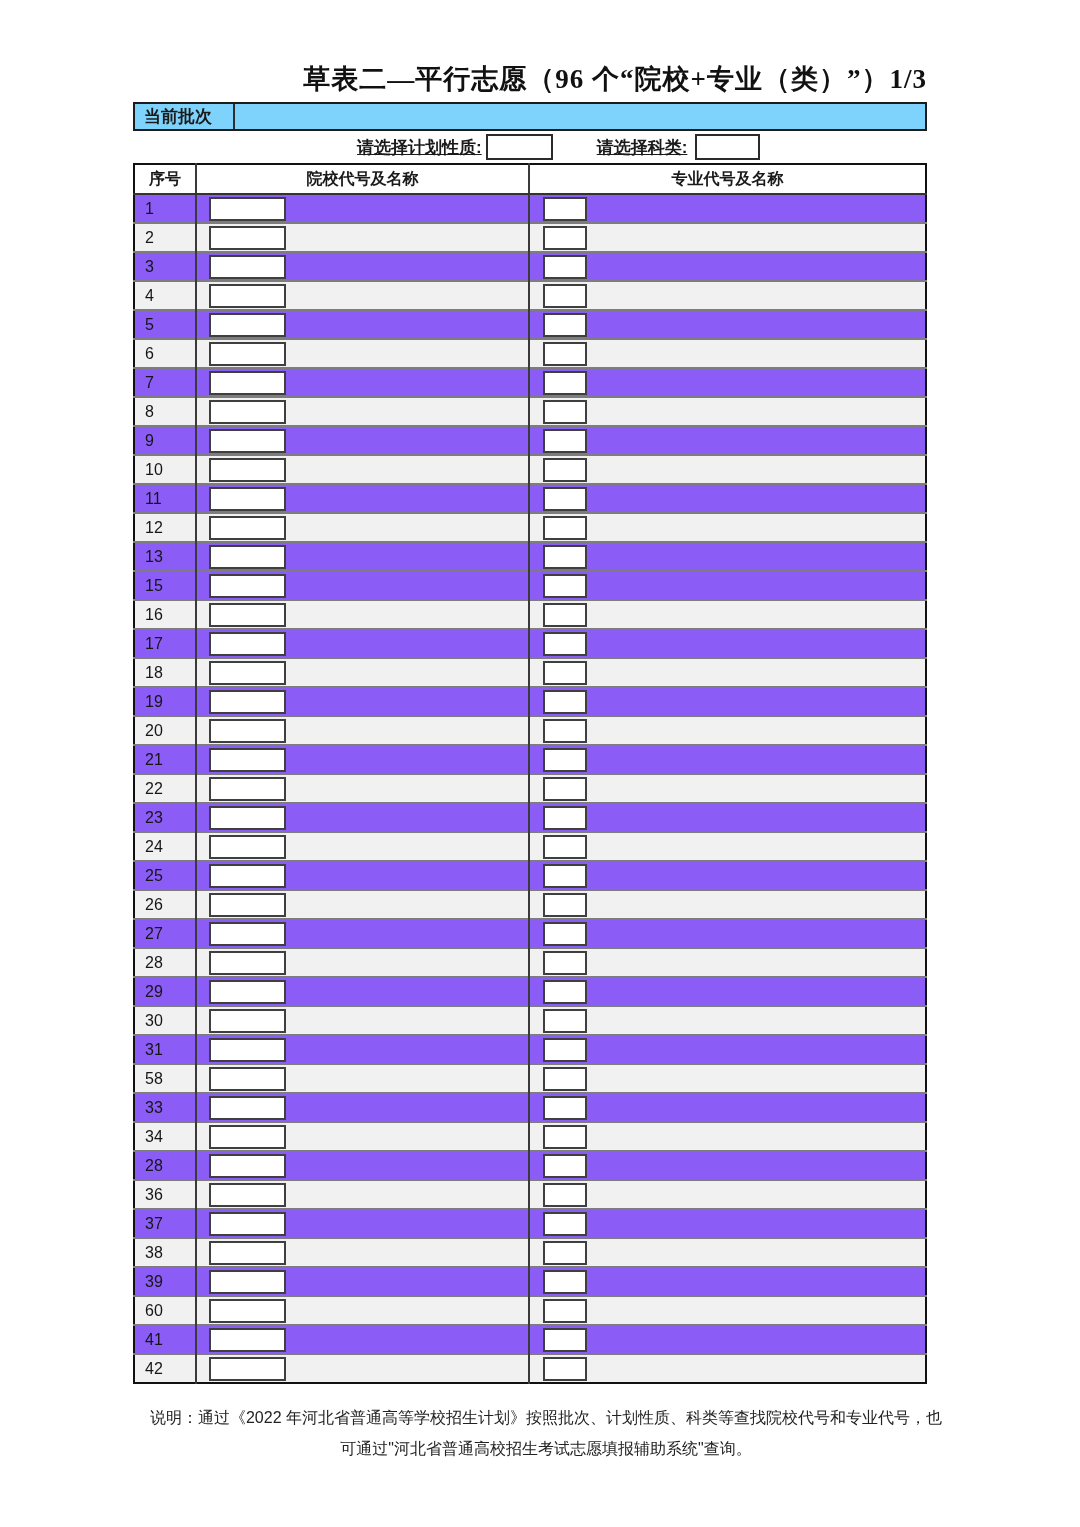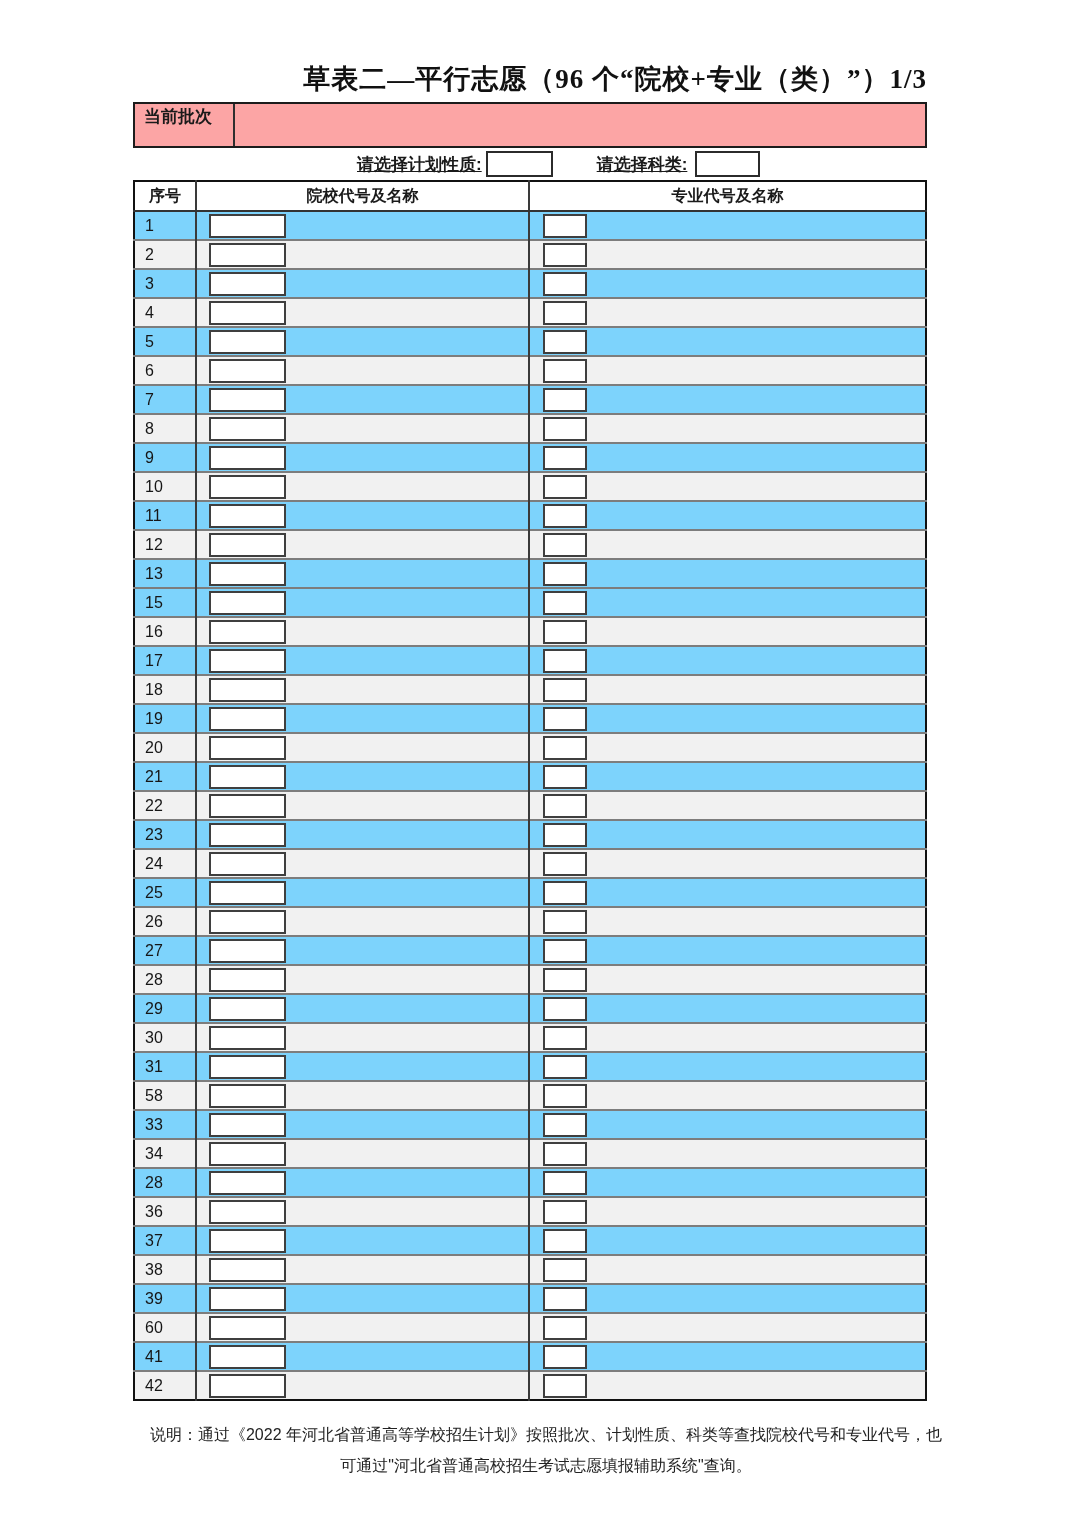--- a/index.html
+++ b/index.html
@@ -28,26 +28,26 @@
     font-family: "Liberation Serif", serif;
     font-weight: bold;
     font-size: 27px;
     line-height: 34px;
     letter-spacing: 1px;
     color: #111;
   }
   .batch-bar {
     margin-top: 6px;
     width: 794px;
-    height: 46px;
+    height: 29px;
     box-sizing: border-box;
     border: 2px solid #1c1c1c;
     display: flex;
     align-items: stretch;
-    background: #fca5a5;
+    background: #7dd3fc;
   }
   .batch-label {
     width: 100px;
     box-sizing: border-box;
     border-right: 2px solid #2e2e2e;
     font-weight: bold;
     font-size: 17px;
     line-height: 25px;
     padding-left: 9px;
     white-space: nowrap;
@@ -85,21 +85,21 @@
   .select-box.subject-box {
     width: 65px;
     margin-left: 8px;
   }
   table.main-table {
     margin-top: 2px;
     width: 794px;
     border-collapse: collapse;
     table-layout: fixed;
     border: 2px solid #111111;
-    background: #7dd3fc;
+    background: #8b5cf6;
   }
   .main-table th {
     height: 28px;
     padding: 0;
     font-size: 16px;
     font-weight: bold;
     text-align: center;
     border-bottom: 2px solid #333333;
     background: #ffffff;
   }

